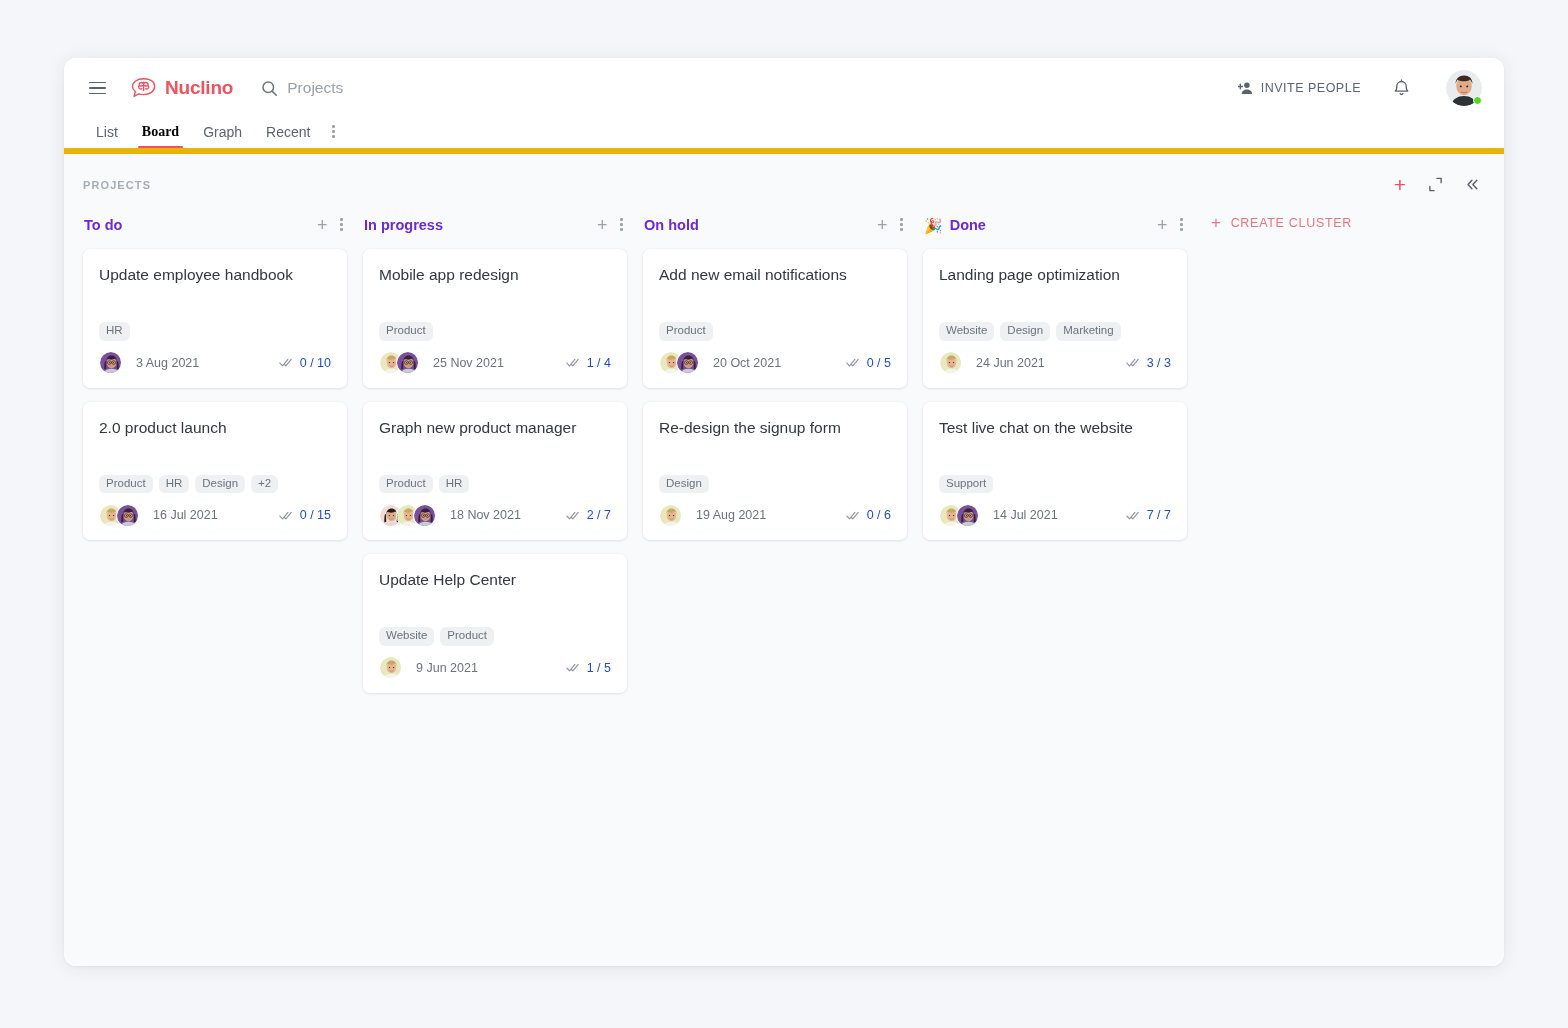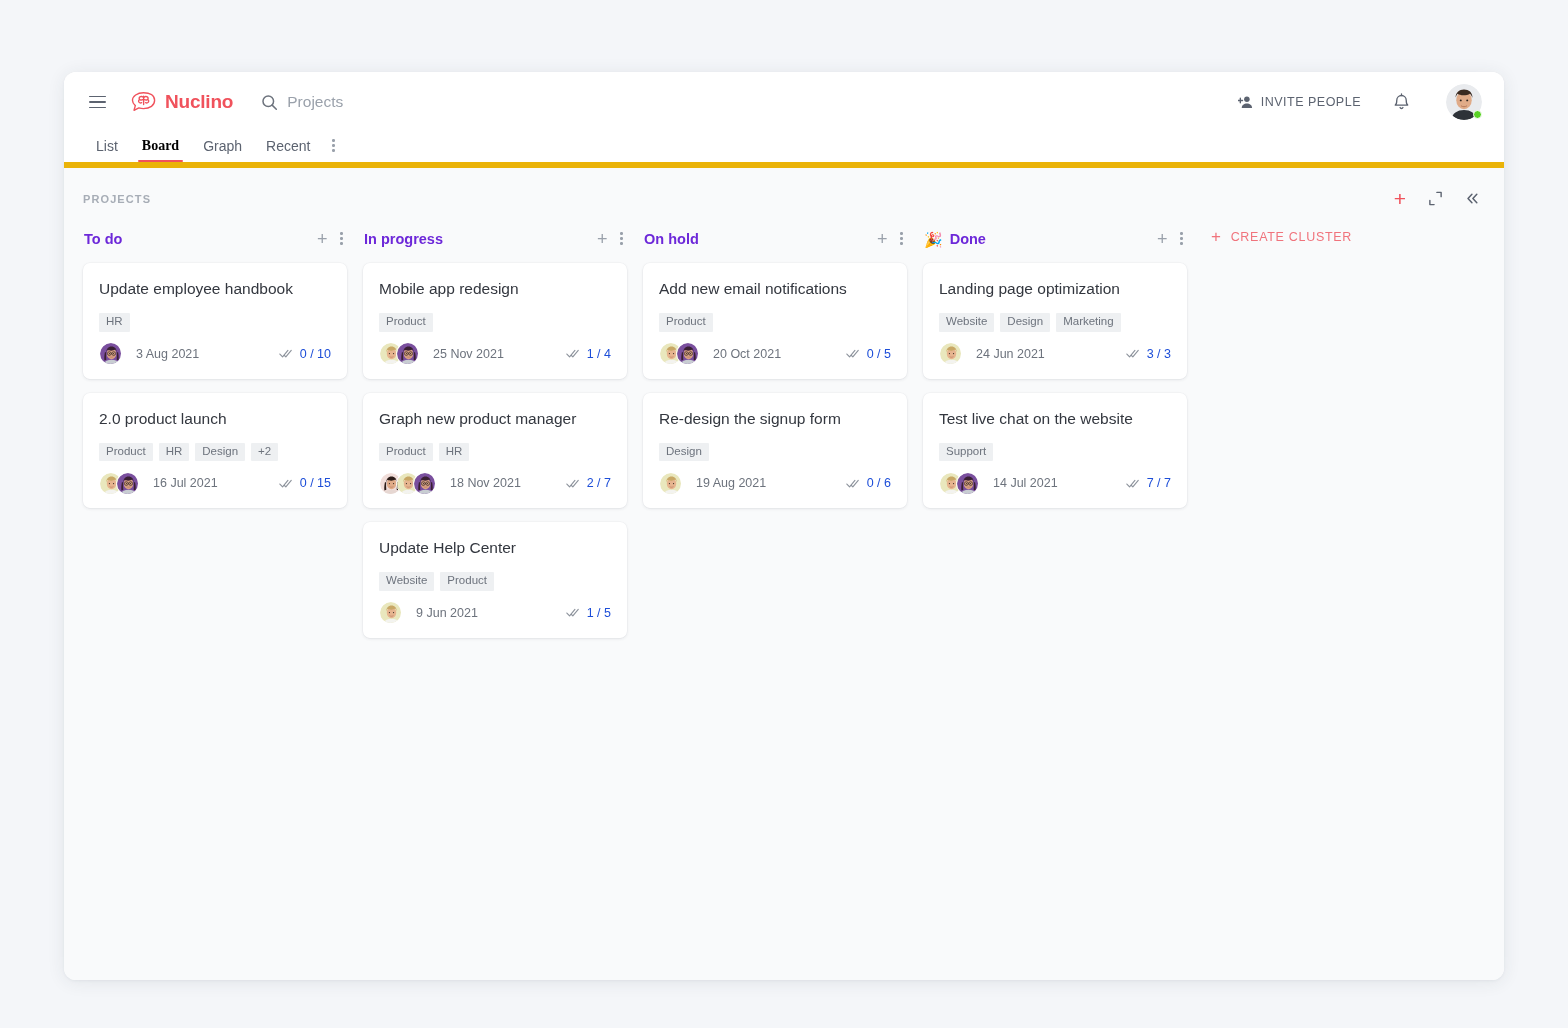--- a/index.html
+++ b/index.html
@@ -8,21 +8,21 @@
     width: 1568px;
     height: 1028px;
     background: #f4f6f9;
     font-family: "Liberation Sans", sans-serif;
     -webkit-font-smoothing: antialiased;
   }
 
   .app-window {
     position: absolute;
     left: 64px;
-    top: 72px;
+    top: 58px;
     width: 1440px;
     height: 908px;
     background: #ffffff;
     border-radius: 12px;
     box-shadow: 0 2px 18px rgba(40,50,70,0.09), 0 1px 3px rgba(40,50,70,0.05);
     overflow: hidden;
     display: flex;
     flex-direction: column;
   }
 
@@ -238,23 +238,24 @@
     display: flex;
     flex-wrap: wrap;
     gap: 6px;
     margin-bottom: 10px;
   }
   .tag {
     background: #eef0f2;
     color: #6d737d;
     font-size: 11.5px;
     padding: 3px 7px 4px 7px;
-    border-radius: 1px;
+    border-radius: 6px;
     line-height: 1;
     cursor: pointer;
+    margin-top: 23px;
   }
   .card-foot {
     display: flex;
     align-items: center;
     min-height: 24px;
   }
   .avatars {
     display: flex;
     align-items: center;
   }

